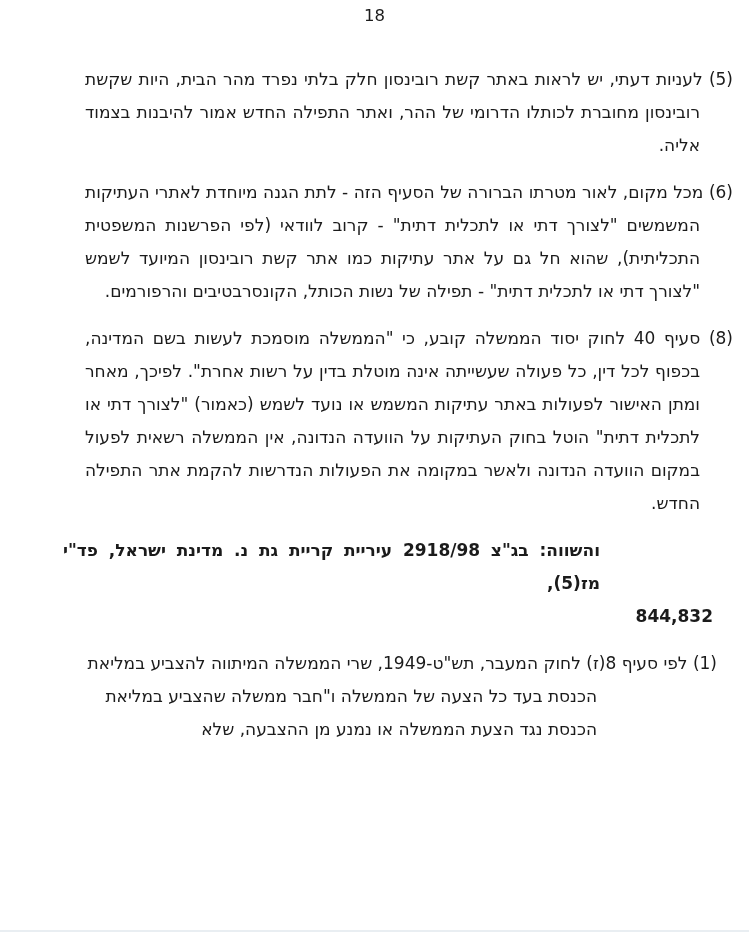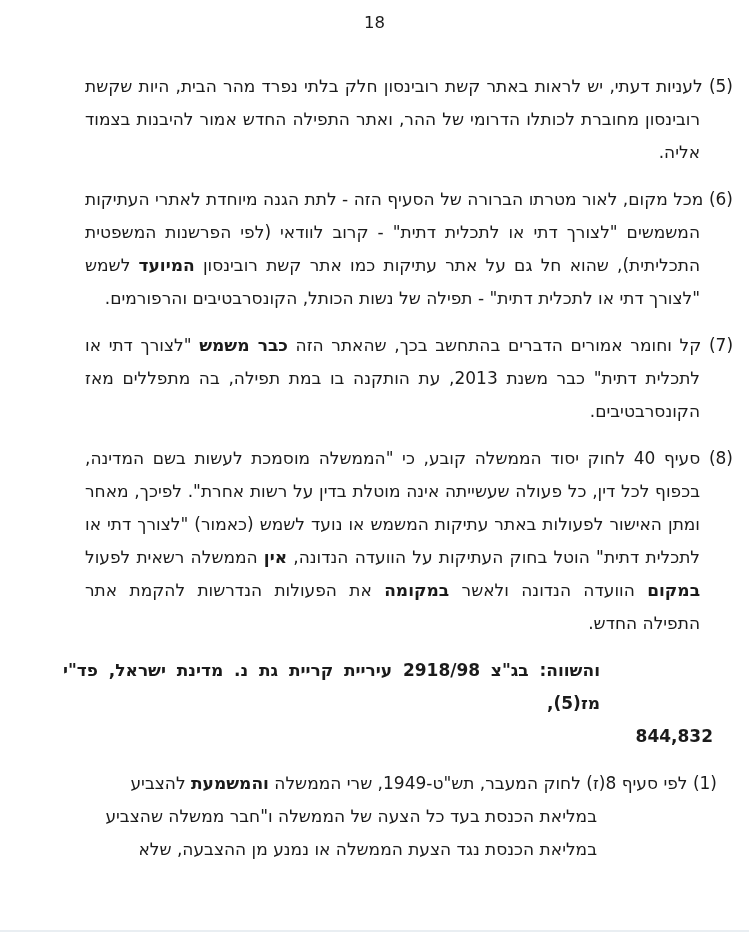--- a/index.html
+++ b/index.html
@@ -15,21 +15,21 @@
     overflow: hidden;
     direction: rtl;
     color: #1b1b1b;
     font-family: "DejaVu Sans", "Liberation Sans", sans-serif;
     font-size: 17px;
     line-height: 33px;
   }
   .pagenum {
     direction: ltr;
     text-align: center;
-    padding-top: 13px;
+    padding-top: 6px;
     font-size: 16.5px;
     line-height: 20px;
   }
   .blocks {
     margin-top: 37px;
   }
   .para {
     text-align: justify;
     text-align-last: auto;
     margin: 0 49px 14px 85px;
@@ -39,21 +39,21 @@
     text-align: right;
   }
   .para.level2 {
     margin: 0 152px 0 78px;
     text-indent: -120px;
     text-align: right;
   }
   .para .marker {
     white-space: nowrap;
   }
-  .b { font-weight: bold; }
+  .b { font-weight: normal; }
   .cite1 {
     font-weight: bold;
     margin: 0 149px 0 63px;
     text-align: justify;
     text-align-last: justify;
   }
   .cite2 {
     font-weight: bold;
     margin: 0 36px 14px 0;
     display: flex;
@@ -72,22 +72,21 @@
   }
 </style>
 </head>
 <body>
 
 <div class="page">
   <div class="pagenum">18</div>
   <div class="blocks">
       <div class="para"><span class="marker">(5)</span> <span>לעניות דעתי, יש לראות באתר קשת רובינסון חלק בלתי נפרד מהר הבית, היות שקשת רובינסון מחוברת לכותלו הדרומי של ההר, ואתר התפילה החדש אמור להיבנות בצמוד אליה.</span></div>
       <div class="para"><span class="marker">(6)</span> <span>מכל מקום, לאור מטרתו הברורה של הסעיף הזה - לתת הגנה מיוחדת לאתרי העתיקות המשמשים "לצורך דתי או לתכלית דתית" - קרוב לוודאי (לפי הפרשנות המשפטית התכליתית), שהוא חל גם על אתר עתיקות כמו אתר קשת רובינסון </span><span class="b">המיועד</span><span> לשמש "לצורך דתי או לתכלית דתית" - תפילה של נשות הכותל, הקונסרבטיבים והרפורמים.</span></div>
-      <div class="para"><span class="marker">(7)</span> <span>קל וחומר אמורים הדברים בהתחשב בכך, שהאתר הזה </span><span class="b">כבר משמש</span><span> "לצורך דתי או לתכלית דתית" כבר משנת 2013, עת הותקנה בו במת תפילה, בה מתפללים מאז הקונסרבטיבים.</span></div>
       <div class="para"><span class="marker">(8)</span> <span>סעיף 40 לחוק יסוד הממשלה קובע, כי "הממשלה מוסמכת לעשות בשם המדינה, בכפוף לכל דין, כל פעולה שעשייתה אינה מוטלת בדין על רשות אחרת". לפיכך,  מאחר ומתן האישור לפעולות באתר עתיקות המשמש או נועד לשמש (כאמור) "לצורך דתי או לתכלית דתית" הוטל בחוק העתיקות על הוועדה הנדונה, </span><span class="b">אין</span><span> הממשלה רשאית לפעול </span><span class="b">במקום</span><span> הוועדה הנדונה ולאשר </span><span class="b">במקומה</span><span> את הפעולות הנדרשות להקמת אתר התפילה החדש.</span></div>
       <div class="cite1">והשווה: בג"צ 2918/98 עיריית קריית גת נ. מדינת ישראל, פד"י מז(5),</div>
       <div class="cite2">
         <span dir="ltr">844,832</span>
       </div>
-      <div class="para level2 no-just"><span class="marker">(1)</span> <span>לפי סעיף 8(ז) לחוק המעבר, תש"ט-1949, שרי הממשלה </span><span class="b">והמשמעת</span><span> להצביע במליאת הכנסת בעד כל הצעה של הממשלה ו"חבר ממשלה שהצביע במליאת הכנסת נגד הצעת הממשלה או נמנע מן ההצבעה, שלא</span></div>
+      <div class="para level2 no-just"><span class="marker">(1)</span> <span>לפי סעיף 8(ז) לחוק המעבר, תש"ט-1949, שרי הממשלה </span><span class="b">המיתווה</span><span> להצביע במליאת הכנסת בעד כל הצעה של הממשלה ו"חבר ממשלה שהצביע במליאת הכנסת נגד הצעת הממשלה או נמנע מן ההצבעה, שלא</span></div>
     </div>
   <div class="bottom-rule"></div>
 </div>
 
 </body></html>

